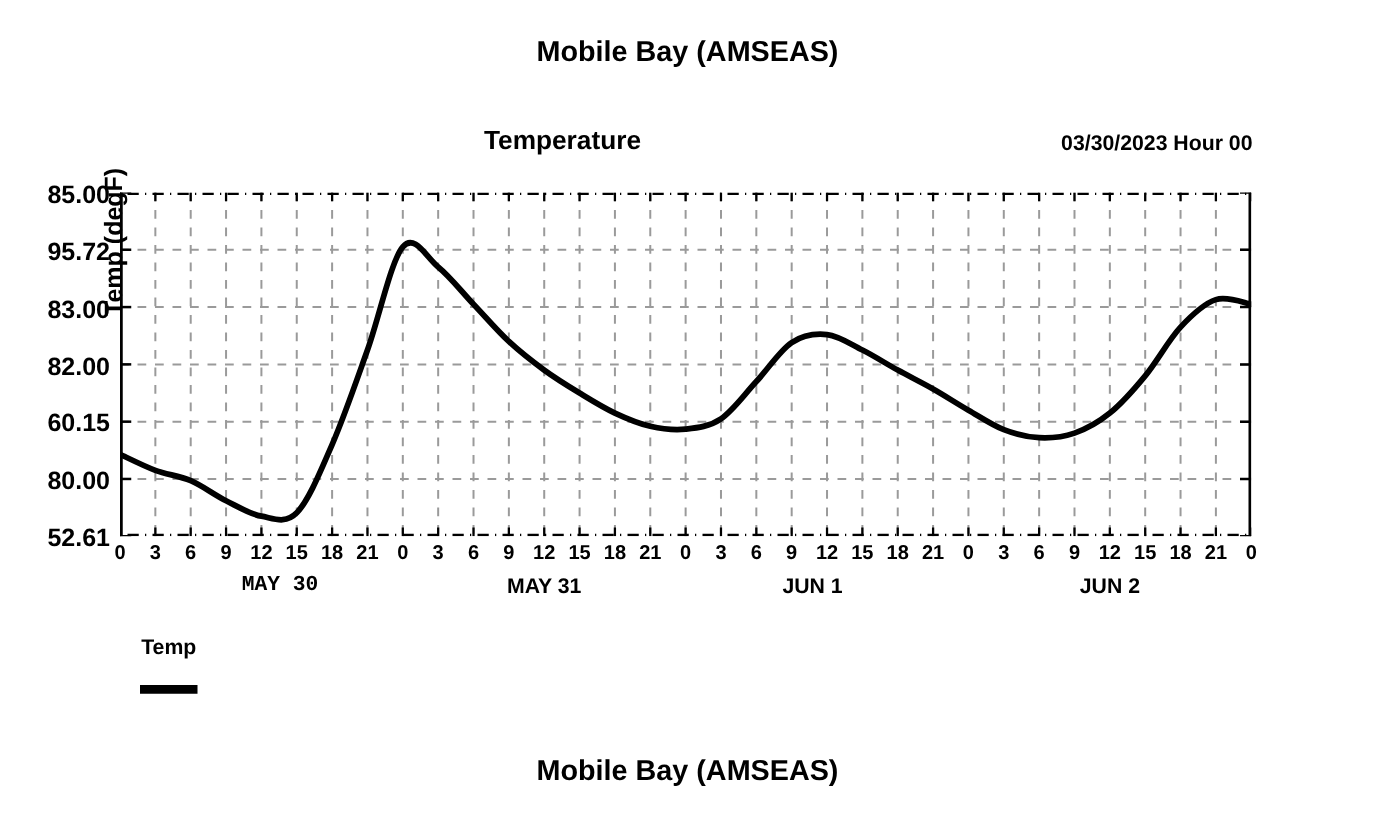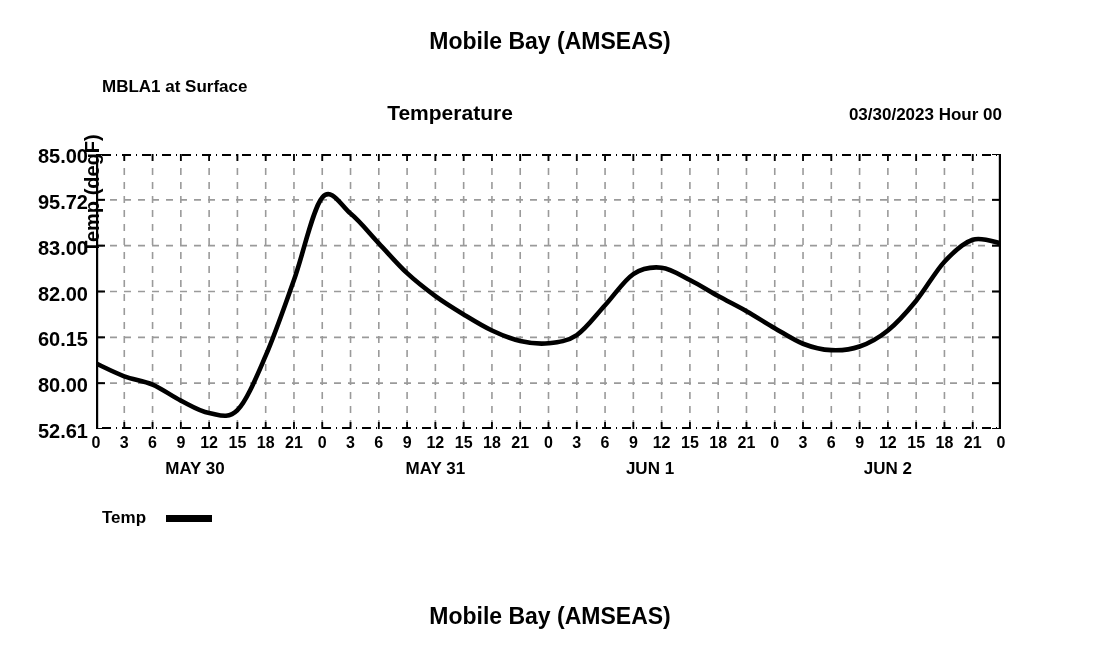--- a/index.html
+++ b/index.html
@@ -142,45 +142,45 @@
     left: 0;
     width: 1100px;
     text-align: center;
     font-size: 19px;
     font-weight: bold;
   }
 
   
   .legend {
     position: absolute;
-    left: 102px;
+    left: 112px;
     top: 508px;
     display: flex;
     align-items: center;
     gap: 20px;
+    flex-direction: column;
   }
   .legend-label {
     font-size: 17px;
     font-weight: bold;
   }
   .legend-swatch {
     display: inline-block;
     width: 46px;
     height: 7px;
     background: #000000;
   }
 </style>
 </head>
 <body>
 
 <div class="page">
 
   <div class="top-title">Mobile Bay (AMSEAS)</div>
 
-  <div class="hdr-station">MBLA1 at Surface</div>
   <div class="hdr-variable">Temperature</div>
   <div class="hdr-run">03/30/2023 Hour 00</div>
 
   <div class="ylabel">Temp (degF)</div>
 
   <div id="ytick-layer">
       <div class="ytick" style="top: 146px;">85.00</div>
       <div class="ytick" style="top: 191.833px;">95.72</div>
       <div class="ytick" style="top: 237.667px;">83.00</div>
       <div class="ytick" style="top: 283.5px;">82.00</div>
@@ -217,21 +217,21 @@
       <div class="xtick" style="left: 803.031px;">3</div>
       <div class="xtick" style="left: 831.312px;">6</div>
       <div class="xtick" style="left: 859.594px;">9</div>
       <div class="xtick" style="left: 887.875px;">12</div>
       <div class="xtick" style="left: 916.156px;">15</div>
       <div class="xtick" style="left: 944.438px;">18</div>
       <div class="xtick" style="left: 972.719px;">21</div>
       <div class="xtick" style="left: 1001px;">0</div>
     </div>
   <div id="day-layer">
-      <div class="daylabel" style="left: 195px;">MAY 30</div>
+      <div class="daylabel" style="left: 224px; font-family: Liberation Mono, monospace;">MAY 30</div>
       <div class="daylabel" style="left: 435.375px;">MAY 31</div>
       <div class="daylabel" style="left: 650px;">JUN 1</div>
       <div class="daylabel" style="left: 887.875px;">JUN 2</div>
     </div>
 
   <div class="plot-wrap">
     <svg class="plot-svg" id="plot-svg" width="905" height="275" viewBox="0 0 905 275">
         <line x1="28.28125" y1="0" x2="28.28125" y2="275" stroke="#9a9a9a" stroke-width="1.6" stroke-dasharray="7 7"></line>
         <line x1="56.5625" y1="0" x2="56.5625" y2="275" stroke="#9a9a9a" stroke-width="1.6" stroke-dasharray="7 7"></line>
         <line x1="84.84375" y1="0" x2="84.84375" y2="275" stroke="#9a9a9a" stroke-width="1.6" stroke-dasharray="7 7"></line>

